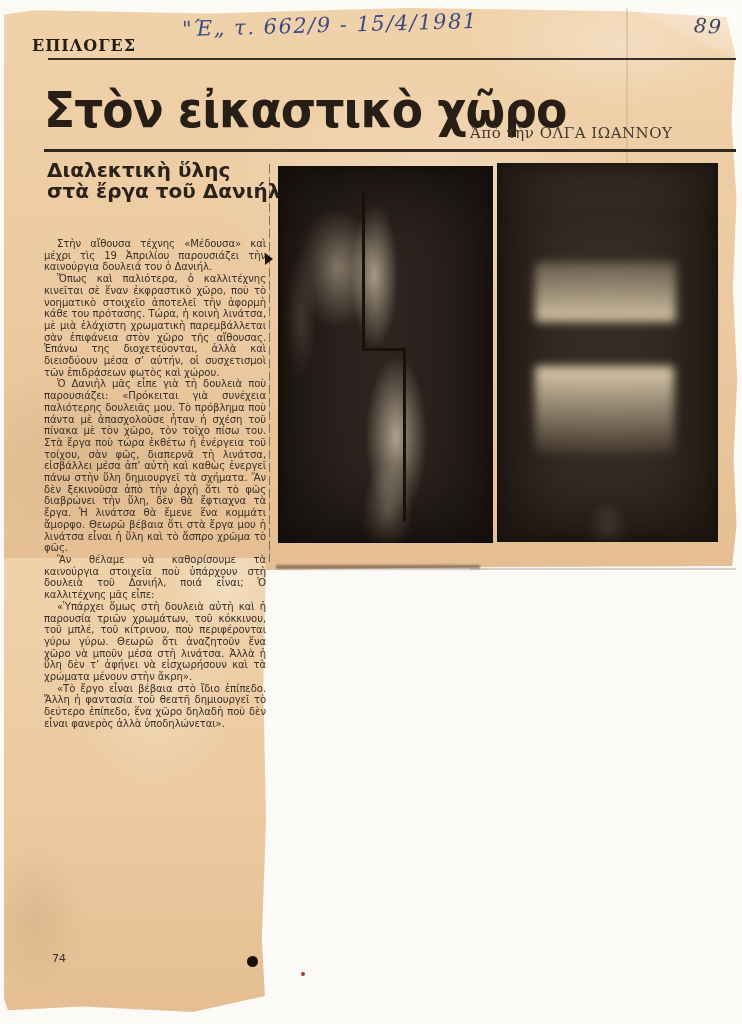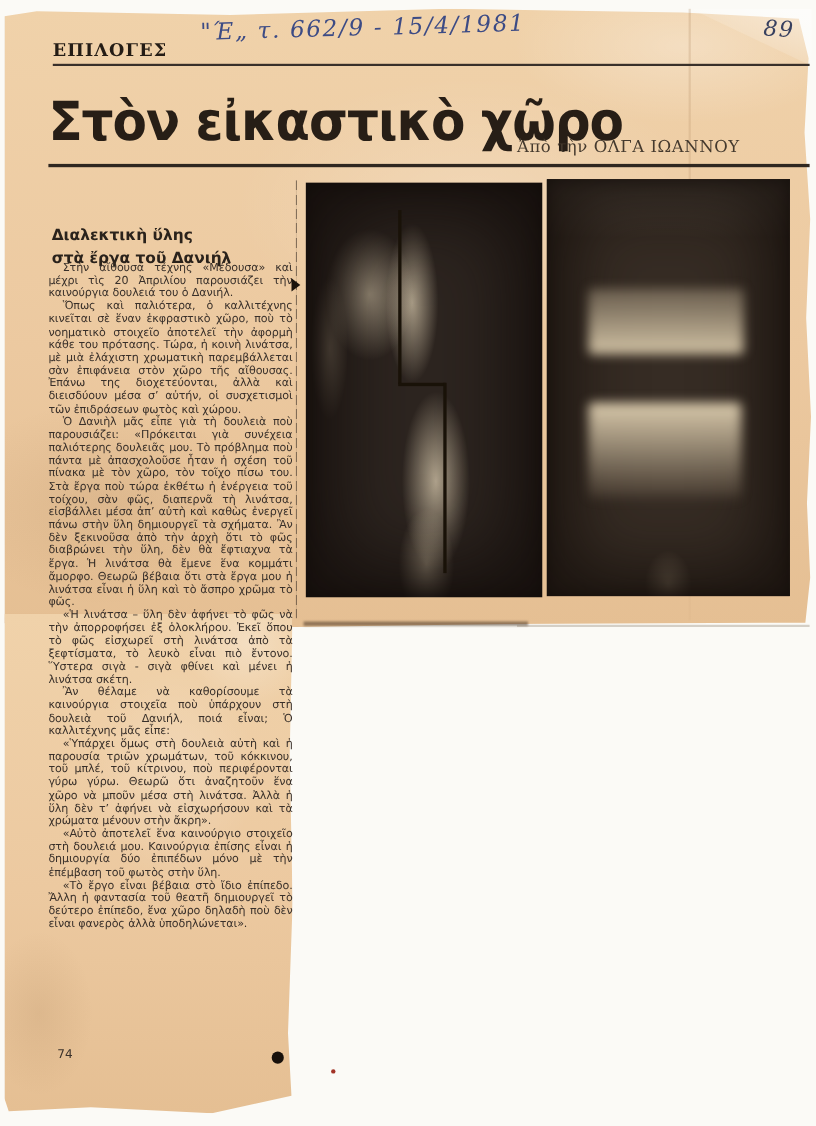--- a/index.html
+++ b/index.html
@@ -28,34 +28,34 @@
   .edge-shadow-2{position:absolute;z-index:2;left:470px;top:568px;width:266px;height:2px;
     background:rgba(140,125,110,.35);filter:blur(.6px);}
 
   
   .handwriting{position:absolute;z-index:3;font-style:italic;letter-spacing:1.5px;
     font-family:"DejaVu Serif",serif;}
   #hand-ref{left:182px;top:13px;font-size:21px;color:#3c4b85;transform:rotate(-1.6deg);}
   #hand-page{left:694px;top:14px;font-size:20px;color:#38405f;transform:rotate(4deg);}
 
   
-  #section-label{position:absolute;z-index:3;left:48px;top:36px;
+  #section-label{position:absolute;z-index:3;left:32px;top:36px;
     font-family:"DejaVu Serif",serif;font-weight:bold;font-size:16px;
     letter-spacing:1px;color:#241c15;}
   #rule-top{position:absolute;z-index:3;left:48px;top:58px;width:688px;height:2px;background:#39302六;background:#39302a;}
   #headline{position:absolute;z-index:3;left:44px;top:82px;width:560px;
     font-size:49px;font-weight:bold;color:#271e16;letter-spacing:-1px;
     transform:scaleX(.93);transform-origin:left top;white-space:nowrap;}
   #byline{position:absolute;z-index:3;left:470px;top:124px;width:266px;
     font-family:"DejaVu Serif",serif;font-size:15px;color:#453a2e;letter-spacing:.5px;}
   #rule-mid{position:absolute;z-index:3;left:44px;top:149px;width:692px;height:3px;background:#2f2720;}
 
   
   #subhead{position:absolute;z-index:3;left:47px;top:160px;
-    font-size:14px;font-weight:bold;line-height:21px;color:#2a221b;margin-top:44px;}
+    font-size:20px;font-weight:bold;line-height:21px;color:#2a221b;}
   #body-col{position:absolute;z-index:3;left:44px;top:238px;width:222px;
     font-size:10.1px;line-height:11.7px;letter-spacing:-.1px;
     text-align:justify;color:#39302a;}
   #body-col p{margin:0;text-indent:13px;}
   #end-dot{position:absolute;z-index:3;left:247px;top:956px;width:11px;height:11px;
     border-radius:50%;background:#17100b;}
   #red-speck{position:absolute;z-index:3;left:301px;top:972px;width:4px;height:4px;
     border-radius:50%;background:#a23327;}
   #page-num{position:absolute;z-index:3;left:52px;top:952px;font-size:11px;color:#3b322b;}
 
@@ -112,27 +112,25 @@
   <div id="headline">Στὸν εἰκαστικὸ χῶρο</div>
   <div id="byline">Ἀπὸ τὴν ΟΛΓΑ ΙΩΑΝΝΟΥ</div>
   <div id="rule-mid"></div>
 
   <div id="subhead">
       <div>Διαλεκτικὴ ὕλης</div>
       <div>στὰ ἔργα τοῦ Δανιήλ</div>
     </div>
 
   <div id="body-col">
-      <p>Στὴν αἴθουσα τέχνης «Μέδουσα» καὶ μέχρι τὶς 20 Ἀπριλίου παρουσιάζει τὴν καινούργια δουλειά του ὁ Δανιήλ.</p>
+      <p>Στὴν αἴθουσα τέχνης «Μέδουσα» καὶ μέχρι τὶς 19 Ἀπριλίου παρουσιάζει τὴν καινούργια δουλειά του ὁ Δανιήλ.</p>
       <p>Ὅπως καὶ παλιότερα, ὁ καλλιτέχνης κινεῖται σὲ ἕναν ἐκφραστικὸ χῶρο, ποὺ τὸ νοηματικὸ στοιχεῖο ἀποτελεῖ τὴν ἀφορμὴ κάθε του πρότασης. Τώρα, ἡ κοινὴ λινάτσα, μὲ μιὰ ἐλάχιστη χρωματικὴ παρεμβάλλεται σὰν ἐπιφάνεια στὸν χῶρο τῆς αἴθουσας. Ἐπάνω της διοχετεύονται, ἀλλὰ καὶ διεισδύουν μέσα σ’ αὐτήν, οἱ συσχετισμοὶ τῶν ἐπιδράσεων φωτὸς καὶ χώρου.</p>
       <p>Ὁ Δανιὴλ μᾶς εἶπε γιὰ τὴ δουλειὰ ποὺ παρουσιάζει: «Πρόκειται γιὰ συνέχεια παλιότερης δουλειᾶς μου. Τὸ πρόβλημα ποὺ πάντα μὲ ἀπασχολοῦσε ἦταν ἡ σχέση τοῦ πίνακα μὲ τὸν χῶρο, τὸν τοῖχο πίσω του. Στὰ ἔργα ποὺ τώρα ἐκθέτω ἡ ἐνέργεια τοῦ τοίχου, σὰν φῶς, διαπερνᾶ τὴ λινάτσα, εἰσβάλλει μέσα ἀπ’ αὐτὴ καὶ καθὼς ἐνεργεῖ πάνω στὴν ὕλη δημιουργεῖ τὰ σχήματα. Ἂν δὲν ξεκινοῦσα ἀπὸ τὴν ἀρχὴ ὅτι τὸ φῶς διαβρώνει τὴν ὕλη, δὲν θὰ ἔφτιαχνα τὰ ἔργα. Ἡ λινάτσα θὰ ἔμενε ἕνα κομμάτι ἄμορφο. Θεωρῶ βέβαια ὅτι στὰ ἔργα μου ἡ λινάτσα εἶναι ἡ ὕλη καὶ τὸ ἄσπρο χρῶμα τὸ φῶς.</p>
-      <p>«Ἡ λινάτσα – ὕλη δὲν ἀφήνει τὸ φῶς νὰ τὴν ἀπορροφήσει ἐξ ὁλοκλήρου. Ἐκεῖ ὅπου τὸ φῶς εἰσχωρεῖ στὴ λινάτσα ἀπὸ τὰ ξεφτίσματα, τὸ λευκὸ εἶναι πιὸ ἔντονο. Ὕστερα σιγὰ - σιγὰ φθίνει καὶ μένει ἡ λινάτσα σκέτη.</p>
       <p>Ἂν θέλαμε νὰ καθορίσουμε τὰ καινούργια στοιχεῖα ποὺ ὑπάρχουν στὴ δουλειὰ τοῦ Δανιήλ, ποιά εἶναι; Ὁ καλλιτέχνης μᾶς εἶπε:</p>
       <p>«Ὑπάρχει ὅμως στὴ δουλειὰ αὐτὴ καὶ ἡ παρουσία τριῶν χρωμάτων, τοῦ κόκκινου, τοῦ μπλέ, τοῦ κίτρινου, ποὺ περιφέρονται γύρω γύρω. Θεωρῶ ὅτι ἀναζητοῦν ἕνα χῶρο νὰ μποῦν μέσα στὴ λινάτσα. Ἀλλὰ ἡ ὕλη δὲν τ’ ἀφήνει νὰ εἰσχωρήσουν καὶ τὰ χρώματα μένουν στὴν ἄκρη».</p>
-      <p>«Αὐτὸ ἀποτελεῖ ἕνα καινούργιο στοιχεῖο στὴ δουλειά μου. Καινούργια ἐπίσης εἶναι ἡ δημιουργία δύο ἐπιπέδων μόνο μὲ τὴν ἐπέμβαση τοῦ φωτὸς στὴν ὕλη.</p>
       <p>«Τὸ ἔργο εἶναι βέβαια στὸ ἴδιο ἐπίπεδο. Ἄλλη ἡ φαντασία τοῦ θεατῆ δημιουργεῖ τὸ δεύτερο ἐπίπεδο, ἕνα χῶρο δηλαδὴ ποὺ δὲν εἶναι φανερὸς ἀλλὰ ὑποδηλώνεται».</p>
     </div>
 
   <div id="end-dot"></div>
   <div id="red-speck"></div>
   <div id="page-num">74</div>
 
   <div id="v-rule"></div>
   <div id="v-rule-arrow"></div>
 

